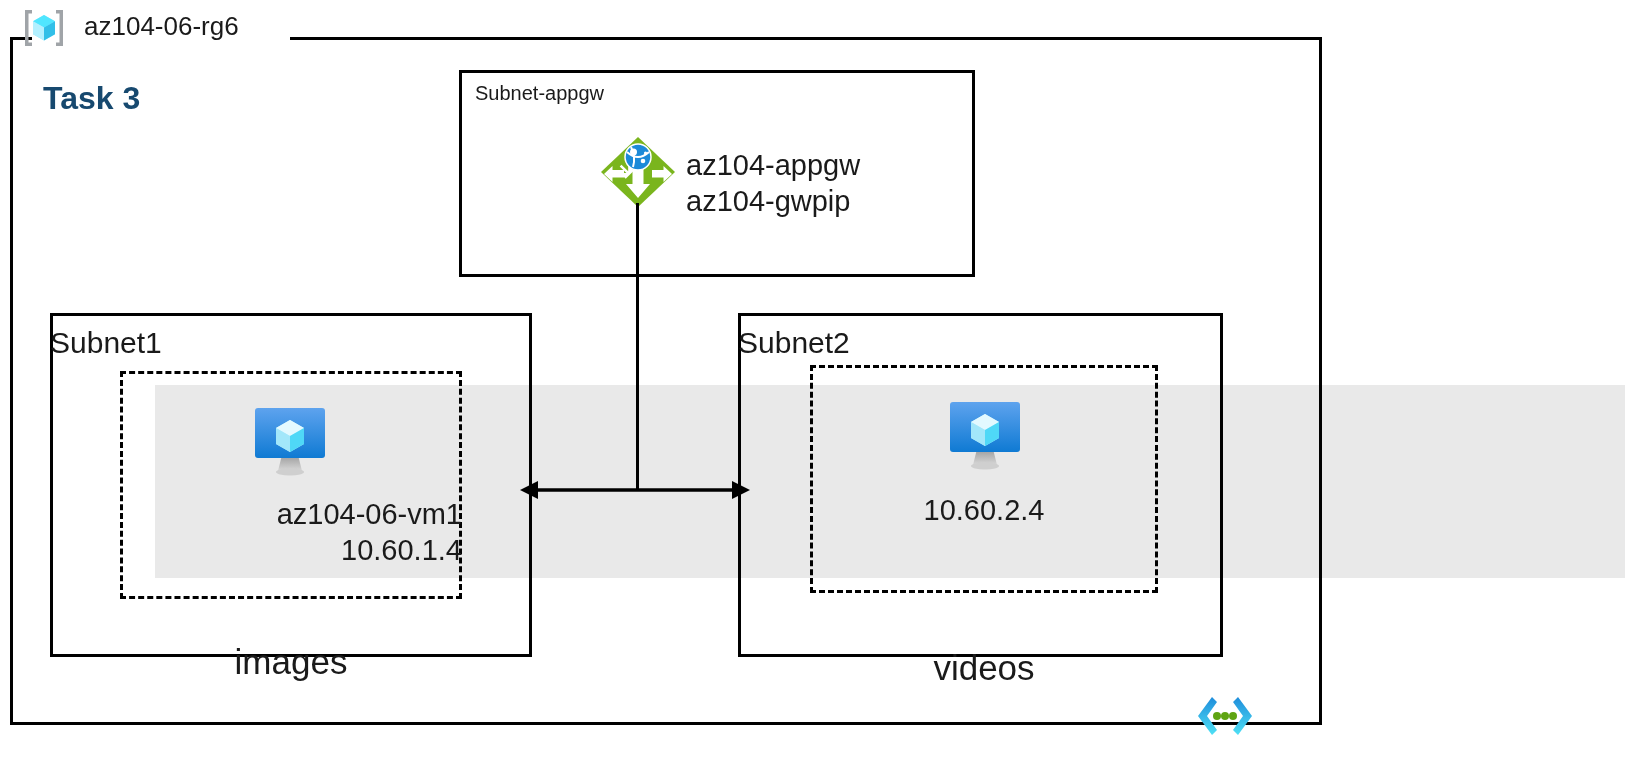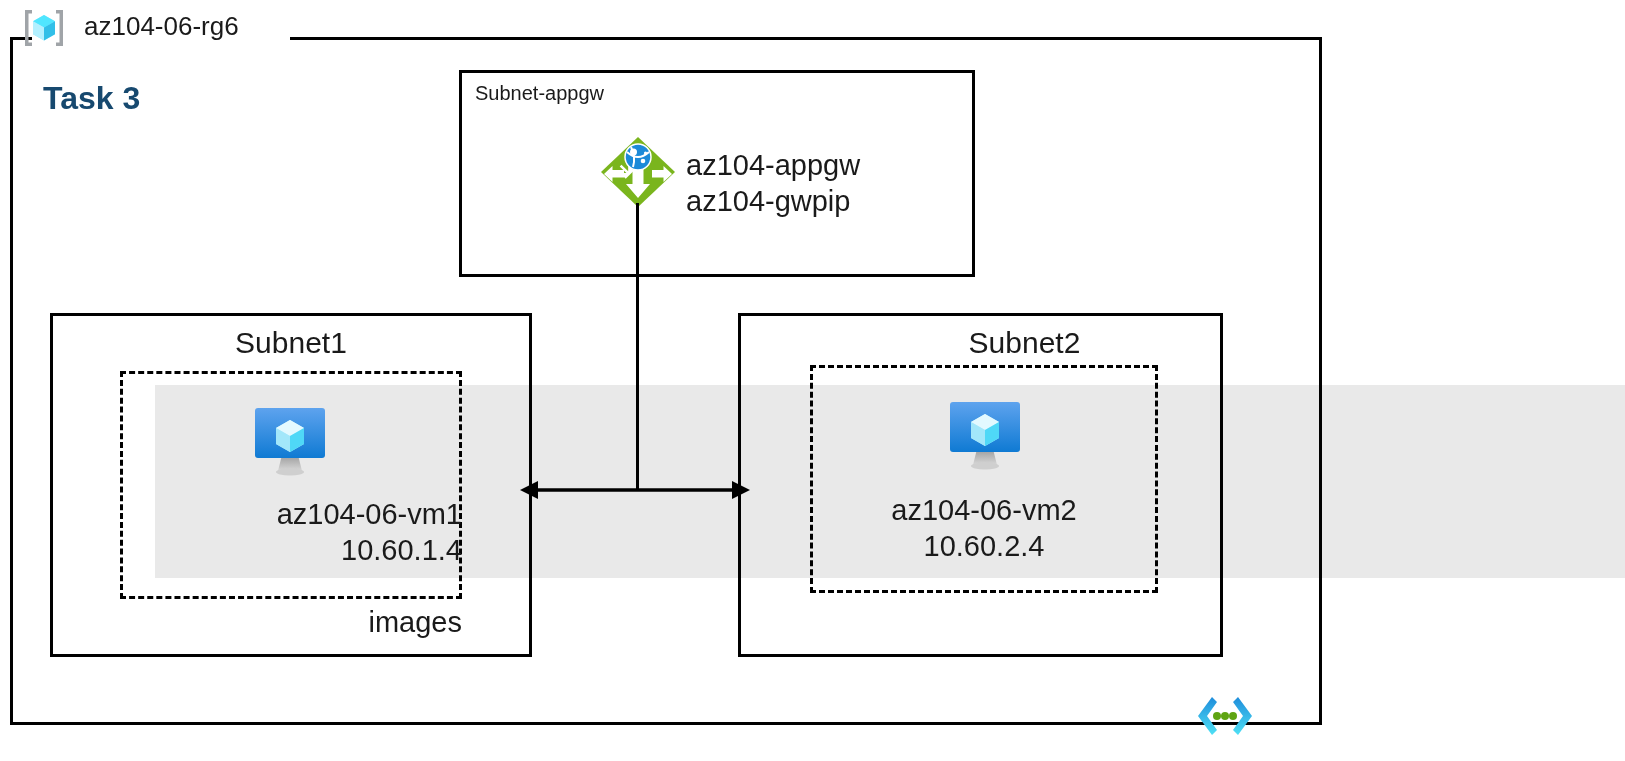--- a/index.html
+++ b/index.html
@@ -112,21 +112,20 @@
     left: 475px; top: 82px;
     font-size: 20px;
     color: #1a1a1a;
     white-space: nowrap;
   }
   .subnet-title-center {
     position: absolute;
     font-size: 30px;
     color: #1a1a1a;
     white-space: nowrap;
-    text-align: center;
   }
   #subnet1-title { left: 50px; top: 326px; width: 482px; }
   #subnet2-title { left: 738px; top: 326px; width: 573px; }
 
   
   .dashed-box {
     position: absolute;
     border: 3px dashed #000000;
     box-sizing: border-box;
     background: transparent;
@@ -147,24 +146,25 @@
 
   .vm-icon {
     position: absolute;
     width: 76px; height: 73px;
   }
   #vm1-icon { left: 252px; top: 405px; }
   #vm2-icon { left: 947px; top: 399px; }
 
   .storage-label {
     position: absolute;
-    font-size: 29px;
-    color: #1a1a1a;
-    text-align: right;
-    white-space: nowrap;
+    font-size: 35px;
+    color: #1a1a1a;
+    text-align: center;
+    white-space: nowrap;
+    margin-top: 36px;
   }
   #images-label { left: 120px; top: 606px; width: 342px; }
   #videos-label { left: 810px; top: 612px; width: 348px; }
 
   
   .gw-icon {
     position: absolute;
     left: 600px; top: 136px;
     width: 76px; height: 72px;
   }
@@ -314,23 +314,23 @@
       <path d="M30 50 L46 50 L50 66 L26 66 Z" fill="url(#stand2)"></path>
       <ellipse cx="38" cy="67" rx="14" ry="3.5" fill="#cfcfcf"></ellipse>
       <rect x="3" y="3" width="70" height="50" rx="3" fill="url(#mon2)"></rect>
       <path d="M38 15 L52 23 L52 39 L38 47 L24 39 L24 23 Z" fill="#b9eefc"></path>
       <path d="M38 15 L52 23 L38 31 L24 23 Z" fill="#e3f9ff"></path>
       <path d="M38 31 L52 23 L52 39 L38 47 Z" fill="#4fd8f7"></path>
       <path d="M38 31 L38 47 L24 39 L24 23 Z" fill="#a3e7fa"></path>
     </svg>
   </div>
   <div class="vm-name" id="vm2-text">
-    <div>az104-06-vm2</div>
     <div>10.60.2.4</div>
   </div>
+  <div class="storage-label" id="videos-label">videos</div>
 
   <div class="vnet-icon">
     <svg viewBox="0 0 58 44" width="58" height="44">
       <defs>
         <linearGradient id="vnetg" x1="0" y1="0" x2="0" y2="1">
           <stop offset="0%" stop-color="#1f8ddb"></stop>
           <stop offset="100%" stop-color="#4fe0f5"></stop>
         </linearGradient>
       </defs>
       <path d="M16 3 L21 8 L11 22 L21 36 L16 41 L2 22 Z" fill="url(#vnetg)"></path>

